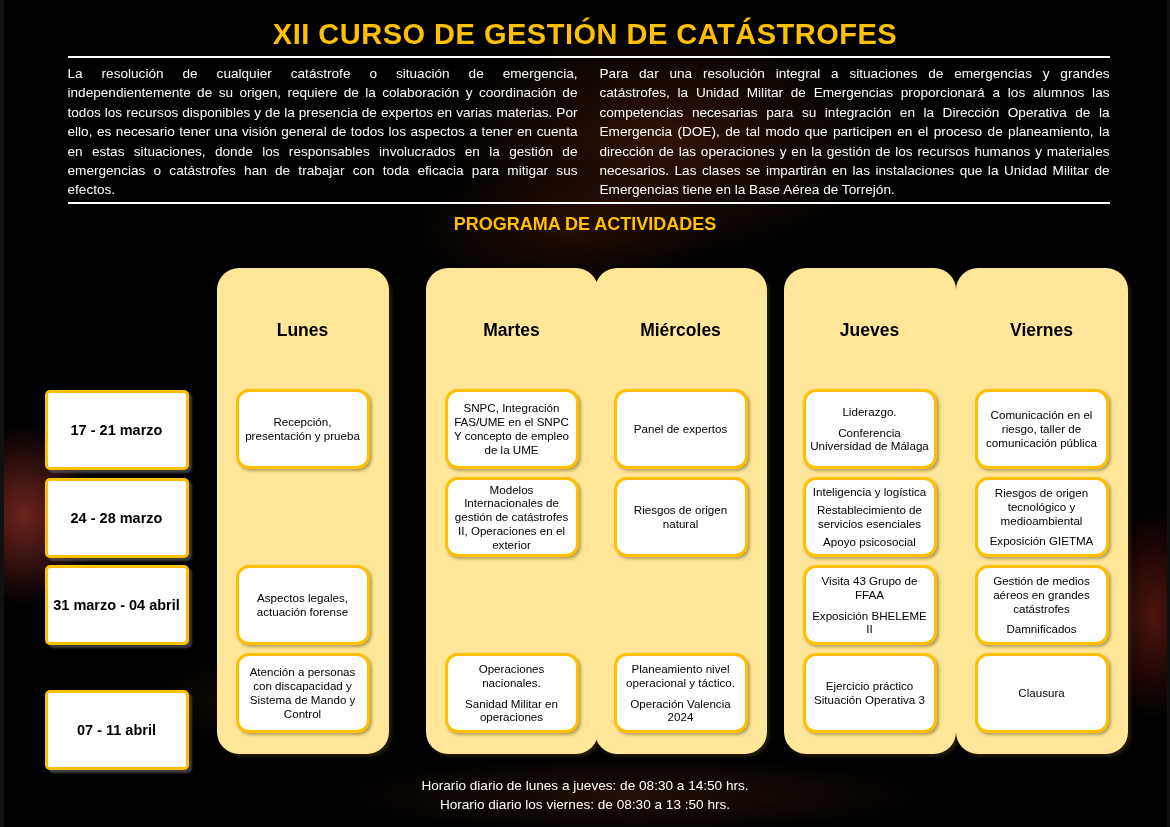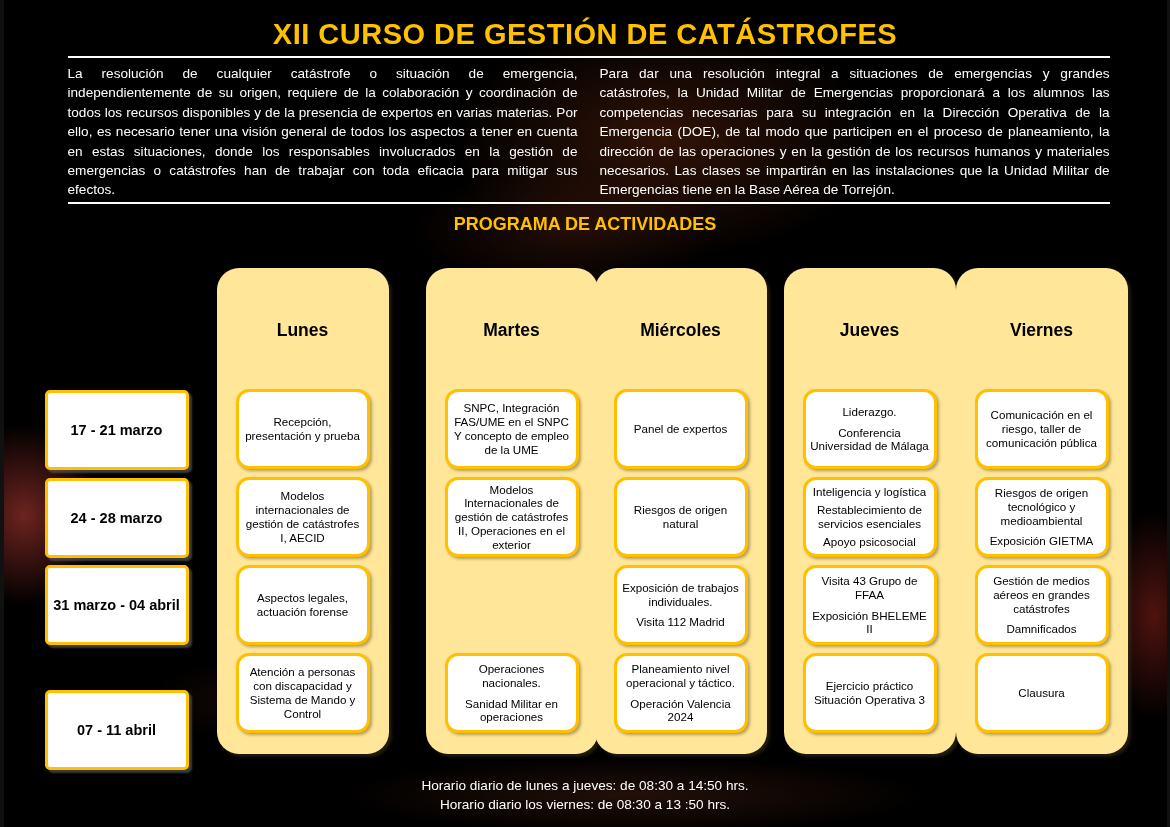--- a/index.html
+++ b/index.html
@@ -94,23 +94,20 @@
   <div class="date-box date-1">17 - 21 marzo</div>
   <div class="date-box date-2">24 - 28 marzo</div>
   <div class="date-box date-3">31 marzo - 04 abril</div>
   <div class="date-box date-4">07 - 11 abril</div>
 
   <div class="day-col col-1">
     <div class="day-header">Lunes</div>
     <div class="card row-1">
       <p>Recepción, presentación y prueba</p>
     </div>
-    <div class="card row-2">
-      <p>Modelos internacionales de gestión de catástrofes I, AECID</p>
-    </div>
     <div class="card row-3">
       <p>Aspectos legales, actuación forense</p>
     </div>
     <div class="card row-4">
       <p>Atención a personas con discapacidad y Sistema de Mando y Control</p>
     </div>
   </div>
 
   <div class="day-col col-2">
     <div class="day-header">Martes</div>
@@ -126,24 +123,20 @@
     </div>
   </div>
 
   <div class="day-col col-3">
     <div class="day-header">Miércoles</div>
     <div class="card row-1">
       <p>Panel de expertos</p>
     </div>
     <div class="card row-2">
       <p>Riesgos de origen natural</p>
-    </div>
-    <div class="card row-3">
-      <p>Exposición de trabajos individuales.</p>
-      <p>Visita 112 Madrid</p>
     </div>
     <div class="card row-4">
       <p>Planeamiento nivel operacional y táctico.</p>
       <p>Operación Valencia 2024</p>
     </div>
   </div>
 
   <div class="day-col col-4">
     <div class="day-header">Jueves</div>
     <div class="card row-1">

